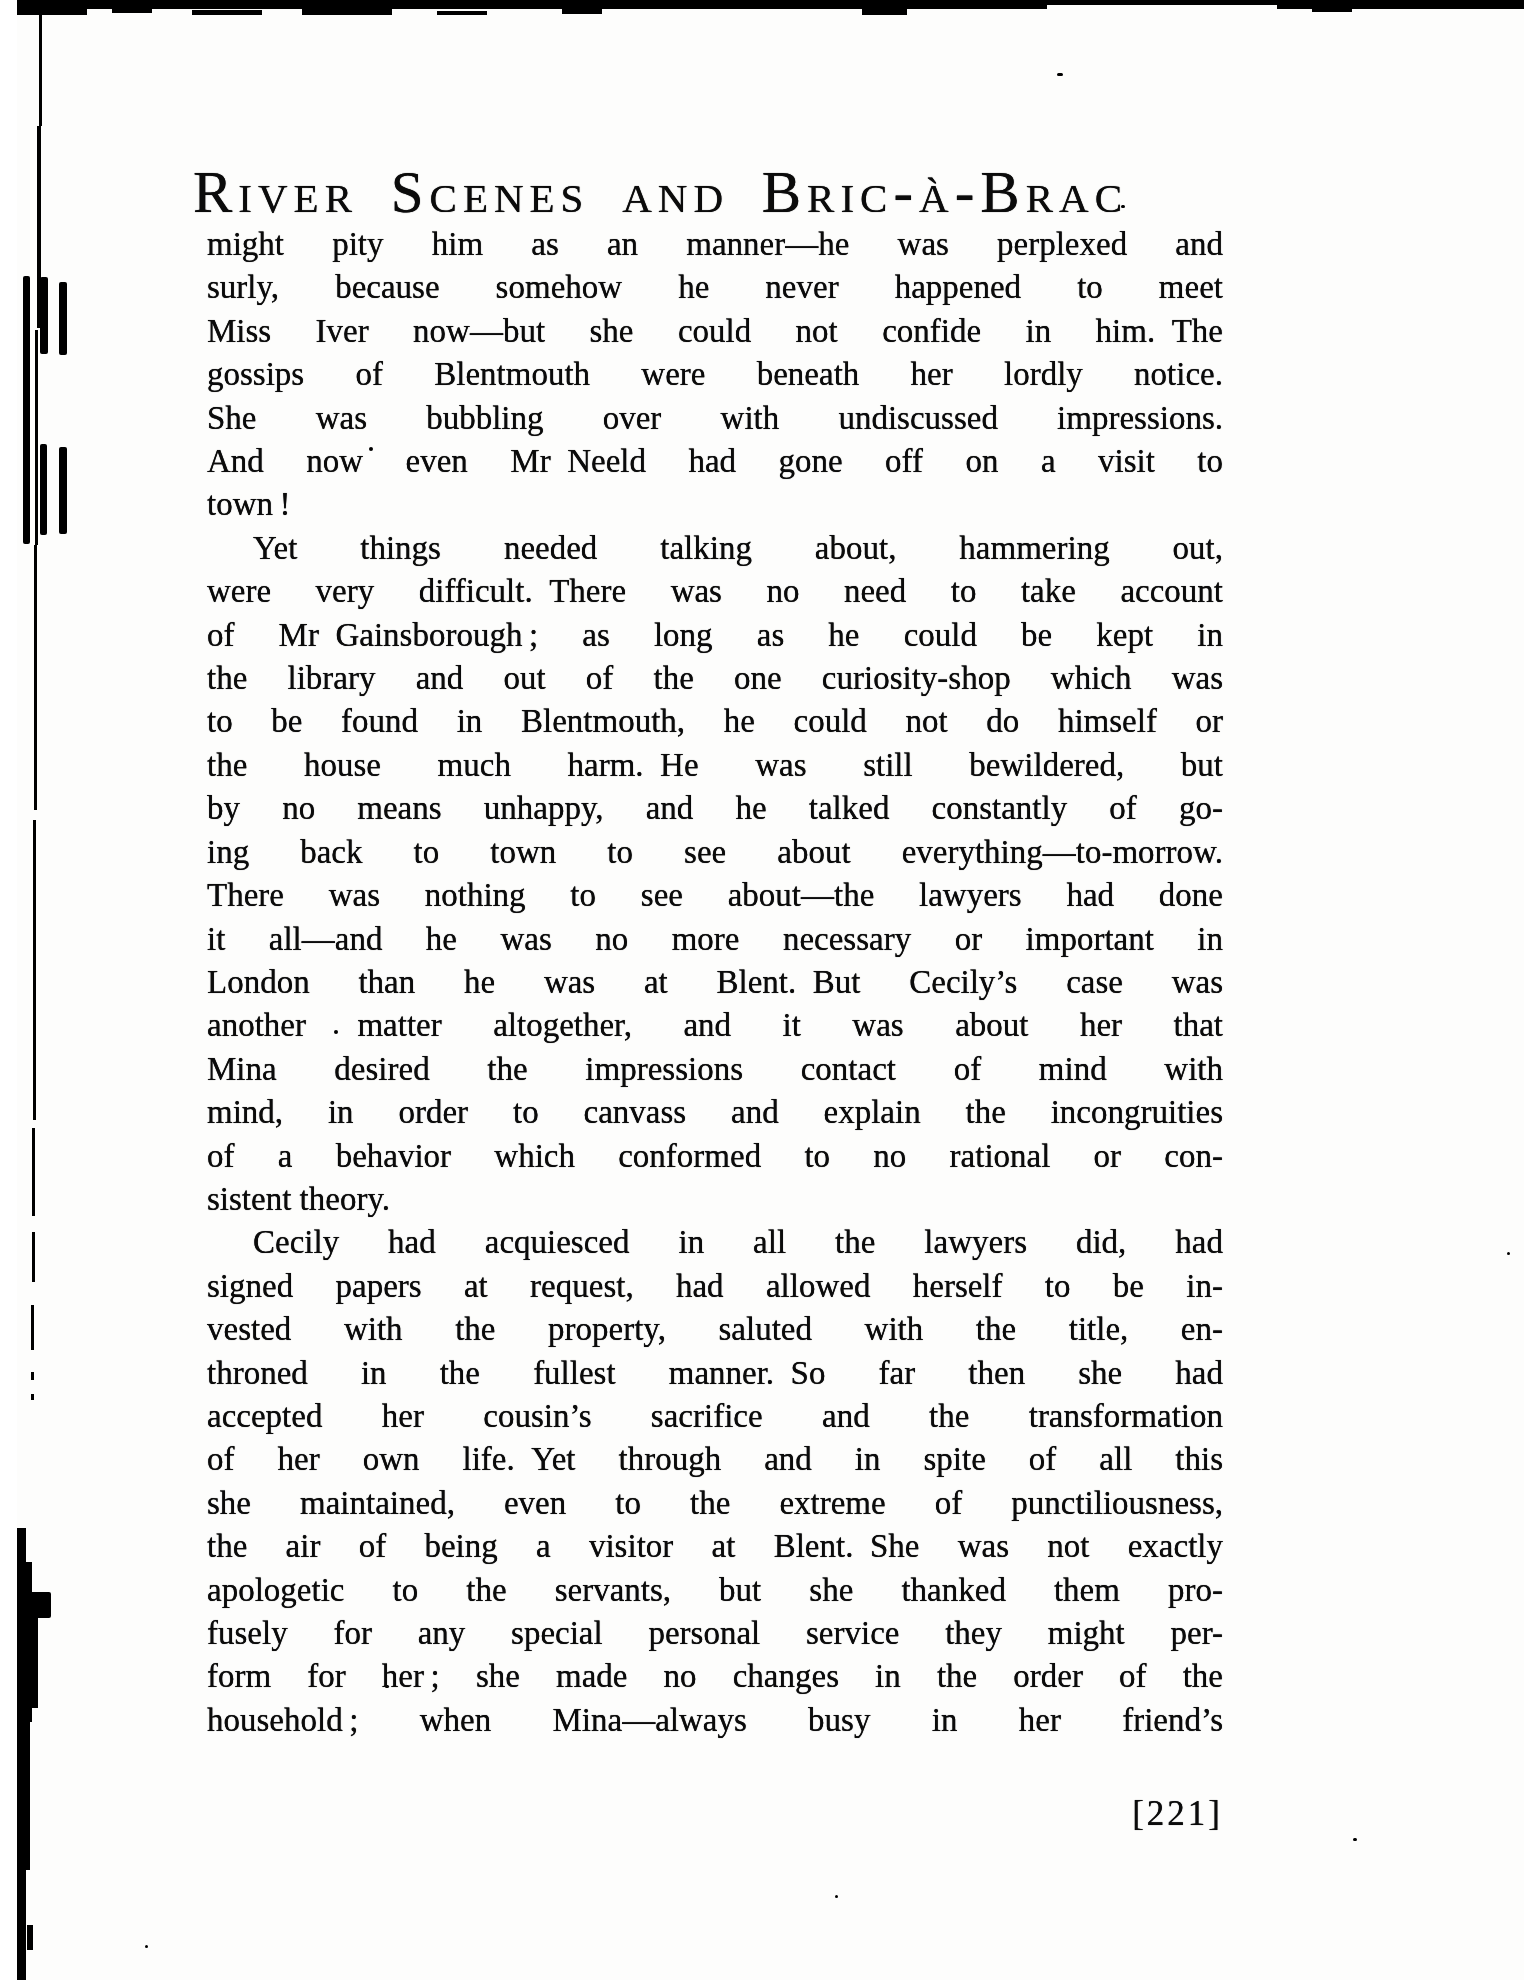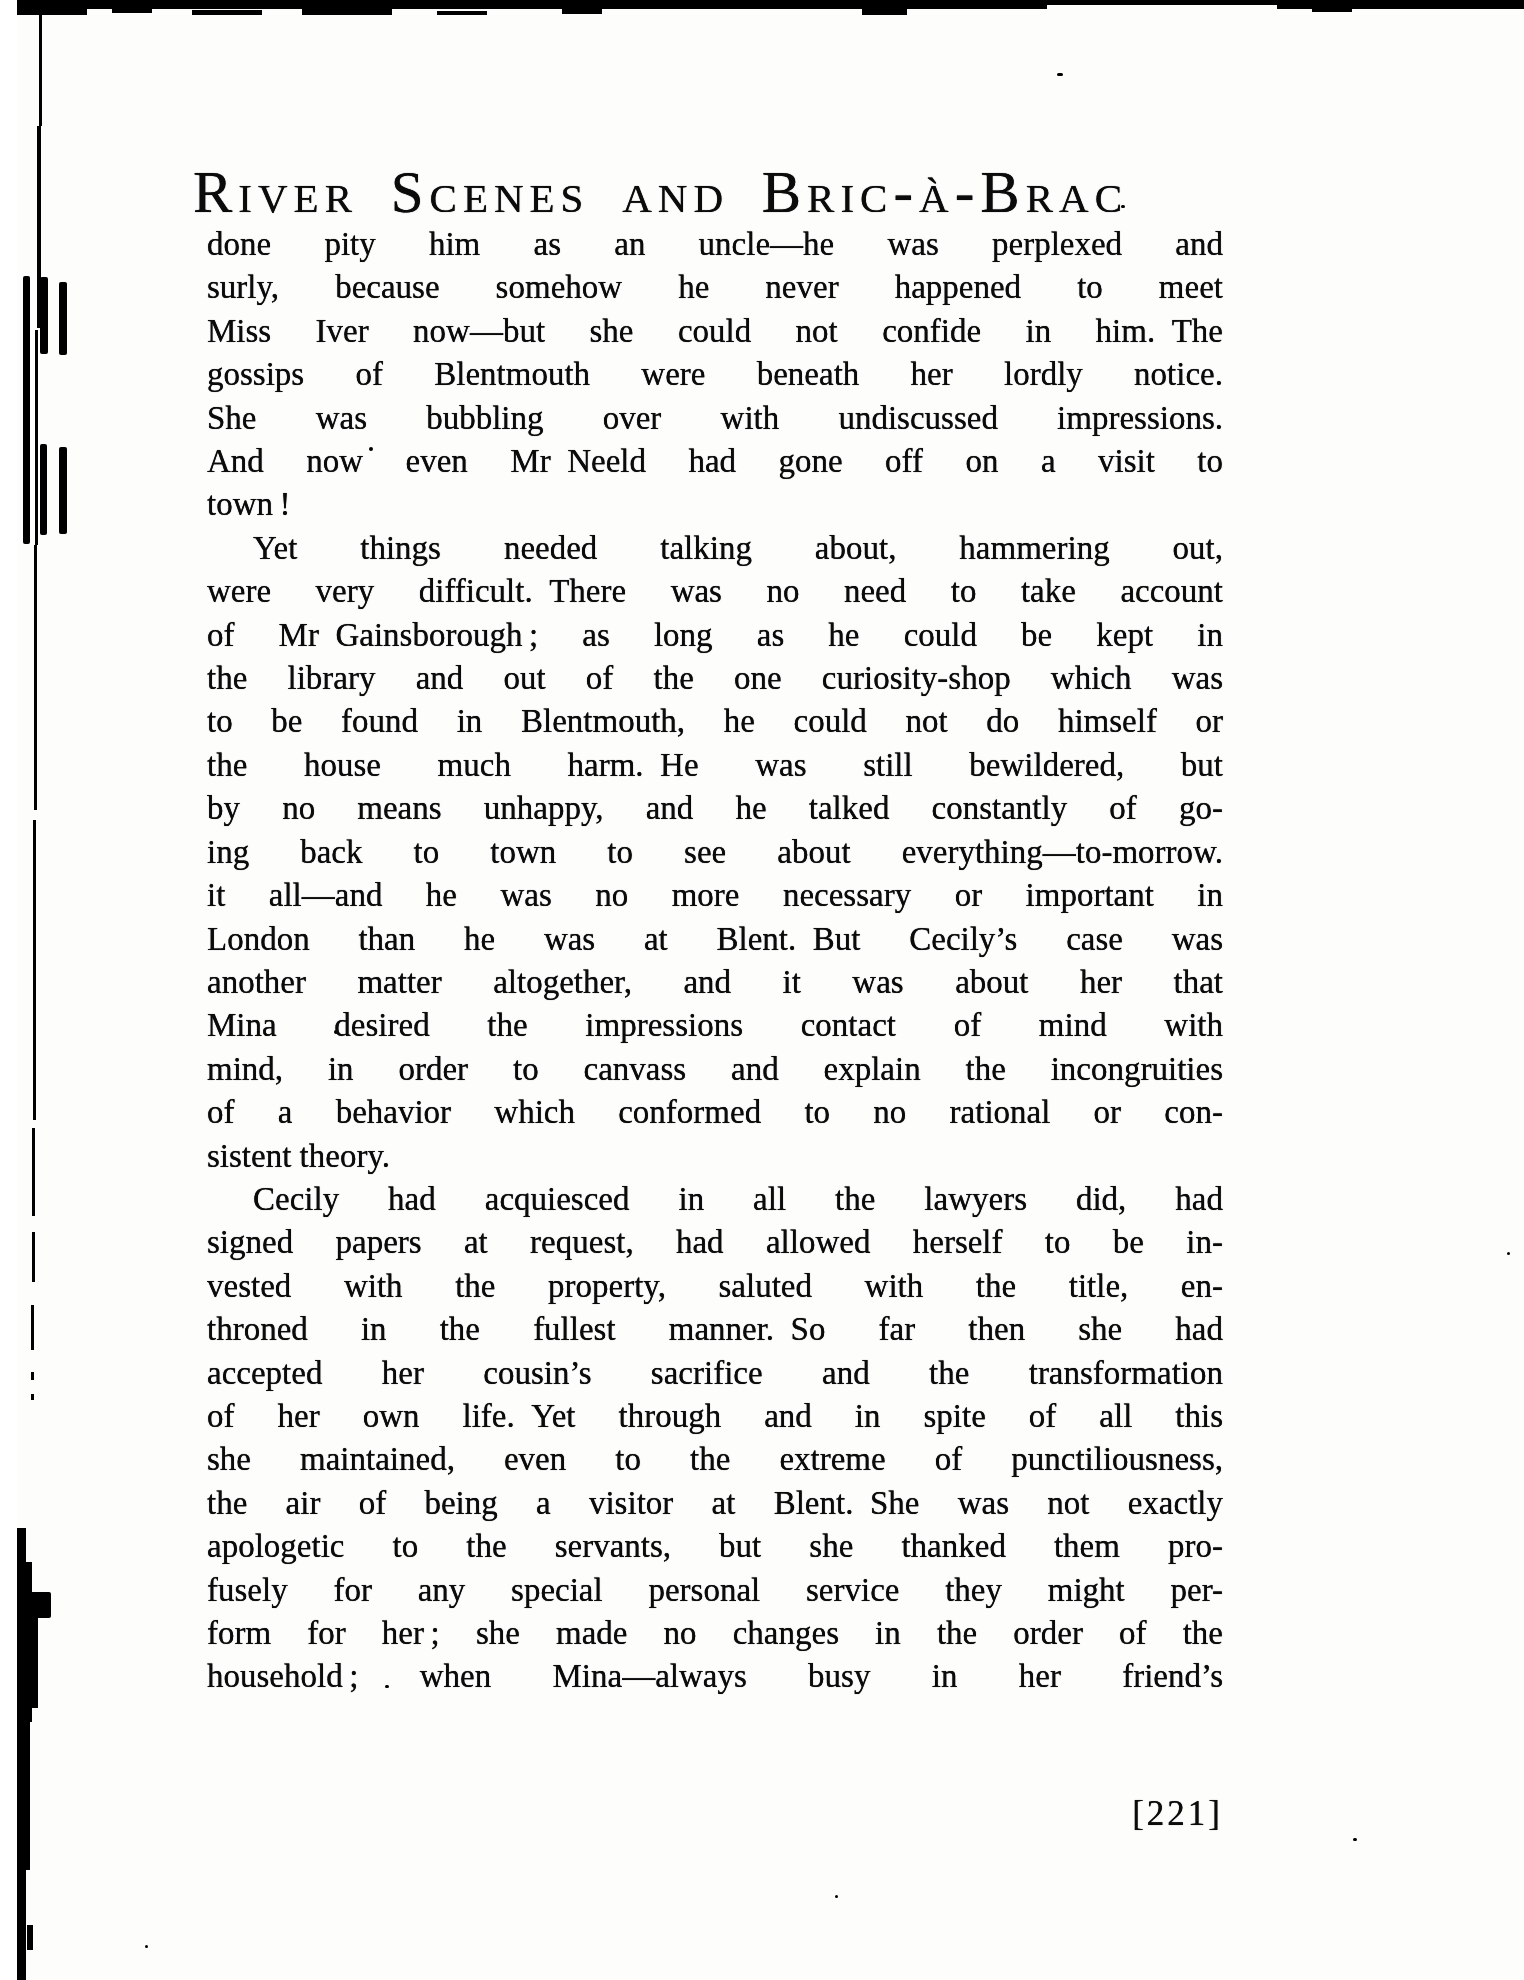--- a/index.html
+++ b/index.html
@@ -82,35 +82,36 @@
   <div class="art rnd" style="left:317px;top:1030px;width:4px;height:4px;"></div>
   <div class="art rnd" style="left:368px;top:1685px;width:4px;height:3px;"></div>
   <div class="art rnd" style="left:128px;top:1945px;width:3px;height:3px;"></div>
   <div class="art rnd" style="left:1490px;top:1252px;width:3px;height:3px;"></div>
   <div class="art rnd" style="left:818px;top:1895px;width:3px;height:3px;"></div>
   <div class="art rnd" style="left:1336px;top:1838px;width:4px;height:3px;"></div>
 
   <div class="title">River Scenes and Bric-à-Brac</div>
 
   <div class="body-col">
-    <div class="line">done pity him as an uncle—he was perplexed and</div>
+    <div class="line">might pity him as an manner—he was perplexed and</div>
     <div class="line">surly, because somehow he never happened to meet</div>
     <div class="line">Miss Iver now—but she could not confide in him. The</div>
     <div class="line">gossips of Blentmouth were beneath her lordly notice.</div>
     <div class="line">She was bubbling over with undiscussed impressions.</div>
     <div class="line">And now even Mr Neeld had gone off on a visit to</div>
     <div class="line end">town !</div>
     <div class="line indent">Yet things needed talking about, hammering out,</div>
     <div class="line">were very difficult. There was no need to take account</div>
     <div class="line">of Mr Gainsborough ; as long as he could be kept in</div>
     <div class="line">the library and out of the one curiosity-shop which was</div>
     <div class="line">to be found in Blentmouth, he could not do himself or</div>
     <div class="line">the house much harm. He was still bewildered, but</div>
     <div class="line">by no means unhappy, and he talked constantly of go-</div>
     <div class="line">ing back to town to see about everything—to-morrow.</div>
+    <div class="line">There was nothing to see about—the lawyers had done</div>
     <div class="line">it all—and he was no more necessary or important in</div>
     <div class="line">London than he was at Blent. But Cecily’s case was</div>
     <div class="line">another matter altogether, and it was about her that</div>
     <div class="line">Mina desired the impressions contact of mind with</div>
     <div class="line">mind, in order to canvass and explain the incongruities</div>
     <div class="line">of a behavior which conformed to no rational or con-</div>
     <div class="line end">sistent theory.</div>
     <div class="line indent">Cecily had acquiesced in all the lawyers did, had</div>
     <div class="line">signed papers at request, had allowed herself to be in-</div>
     <div class="line">vested with the property, saluted with the title, en-</div>

